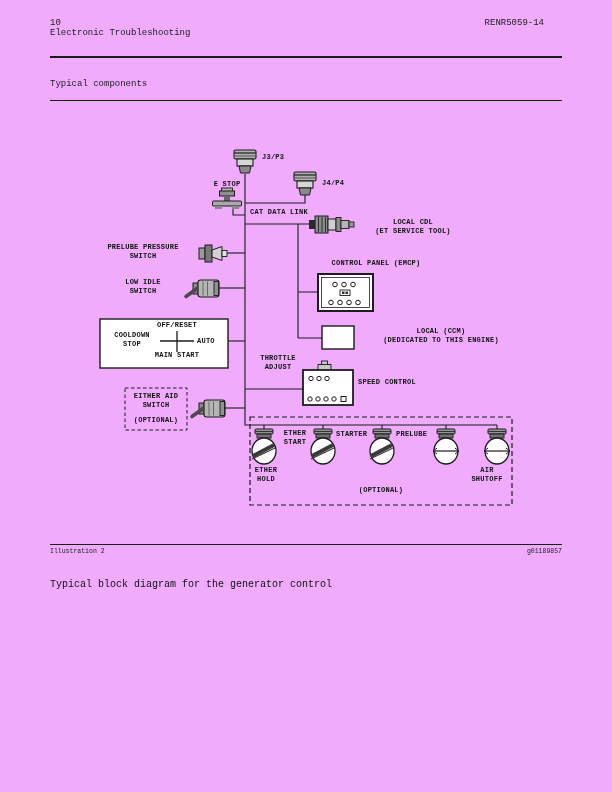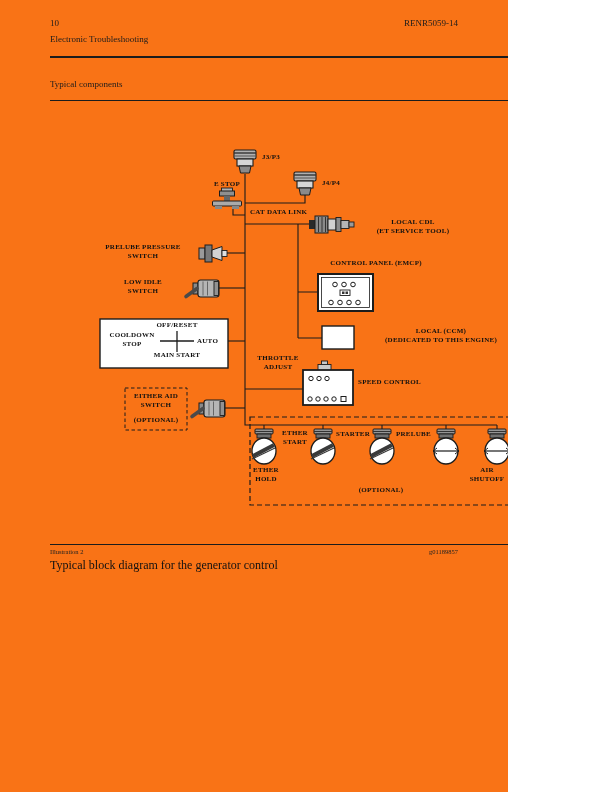--- a/index.html
+++ b/index.html
@@ -1,42 +1,42 @@
 <!DOCTYPE html>
 <html><head>
 <meta charset="utf-8">
 <style>
   html,body{margin:0;padding:0;background:#fff;}
   .page{
-    position:relative;width:508px;height:792px;background:#f97316;
-    font-family:Liberation Serif, serif;color:#1c1c1c;overflow:hidden;
+    position:relative;width:612px;height:792px;background:#f0abfc;
+    font-family:Liberation Mono, monospace;color:#1c1c1c;overflow:hidden;
   }
   .abs{position:absolute;}
   .hdr-sm{font-size:9px;line-height:1.2;}
   .rule{position:absolute;background:#1c1c1c;}
   .dlabel{
     position:absolute;font-size:7px;font-weight:bold;letter-spacing:0.25px;
     line-height:1.35;text-align:center;white-space:nowrap;color:#111;
   }
   .dlabel.ta-l{text-align:left;}
   .dlabel span{display:block;}
   .foot-tiny{font-size:6.5px;color:#222;}
-  .foot-cap{font-size:12px;color:#111;}
+  .foot-cap{font-size:10px;color:#111;margin-top:21px;}
   svg{position:absolute;left:0;top:0;}
   .wire{stroke:#1c1c1c;stroke-width:1.1;fill:none;}
   .box{stroke:#1c1c1c;fill:#fff;}
 </style>
 </head>
 <body>
 
 <div class="page">
 
   <div class="abs hdr-sm" style="left:50px;top:18px;">10</div>
-  <div class="abs hdr-sm" style="right:50px;top:18px;">RENR5059-14</div>
-  <div class="abs hdr-sm" style="left:50px;top:34px;">Electronic Troubleshooting</div>
+  <div class="abs hdr-sm" style="right:68px;top:18px;">RENR5059-14</div>
+  <div class="abs hdr-sm" style="left:50px;top:28px;">Electronic Troubleshooting</div>
   <div class="rule" style="left:50px;top:56px;width:512px;height:1.5px;"></div>
   <div class="abs hdr-sm" style="left:50px;top:79px;">Typical components</div>
   <div class="rule" style="left:50px;top:100px;width:512px;height:0.8px;"></div>
 
   <svg width="612" height="612" viewBox="0 0 612 612">
     <defs>
       <g id="plug">
         <rect x="-11" y="0" width="22" height="9" rx="1.5" fill="#b0b0b0" stroke="#1c1c1c" stroke-width="1.1"></rect>
         <line x1="-11" y1="3" x2="11" y2="3" stroke="#333" stroke-width="1.4"></line>
         <line x1="-11" y1="6" x2="11" y2="6" stroke="#555" stroke-width="1"></line>

